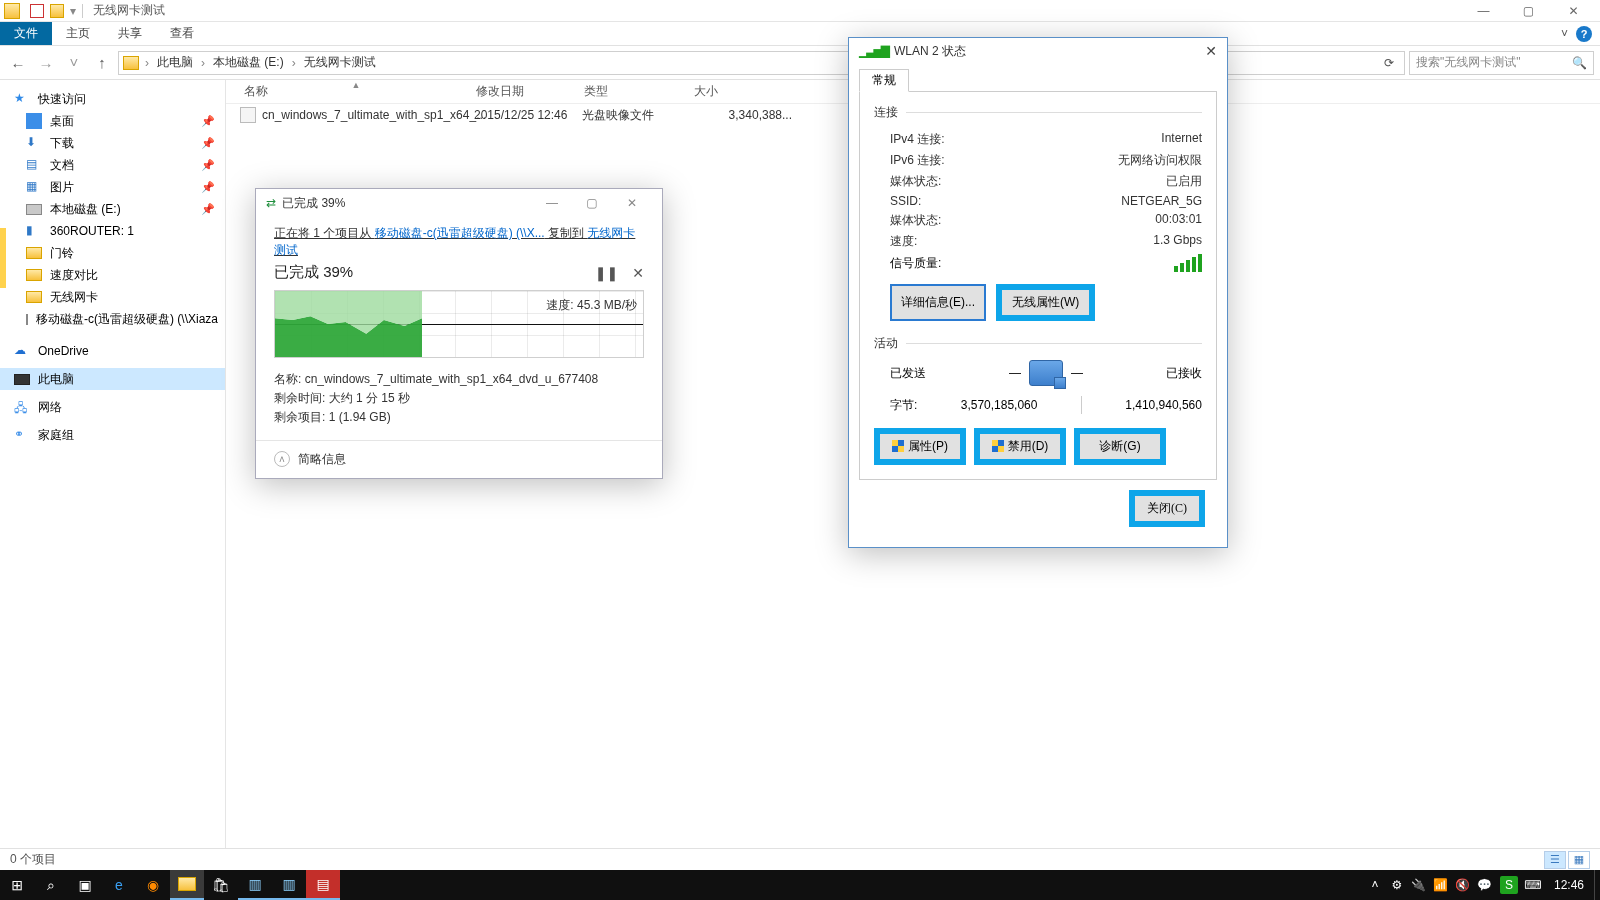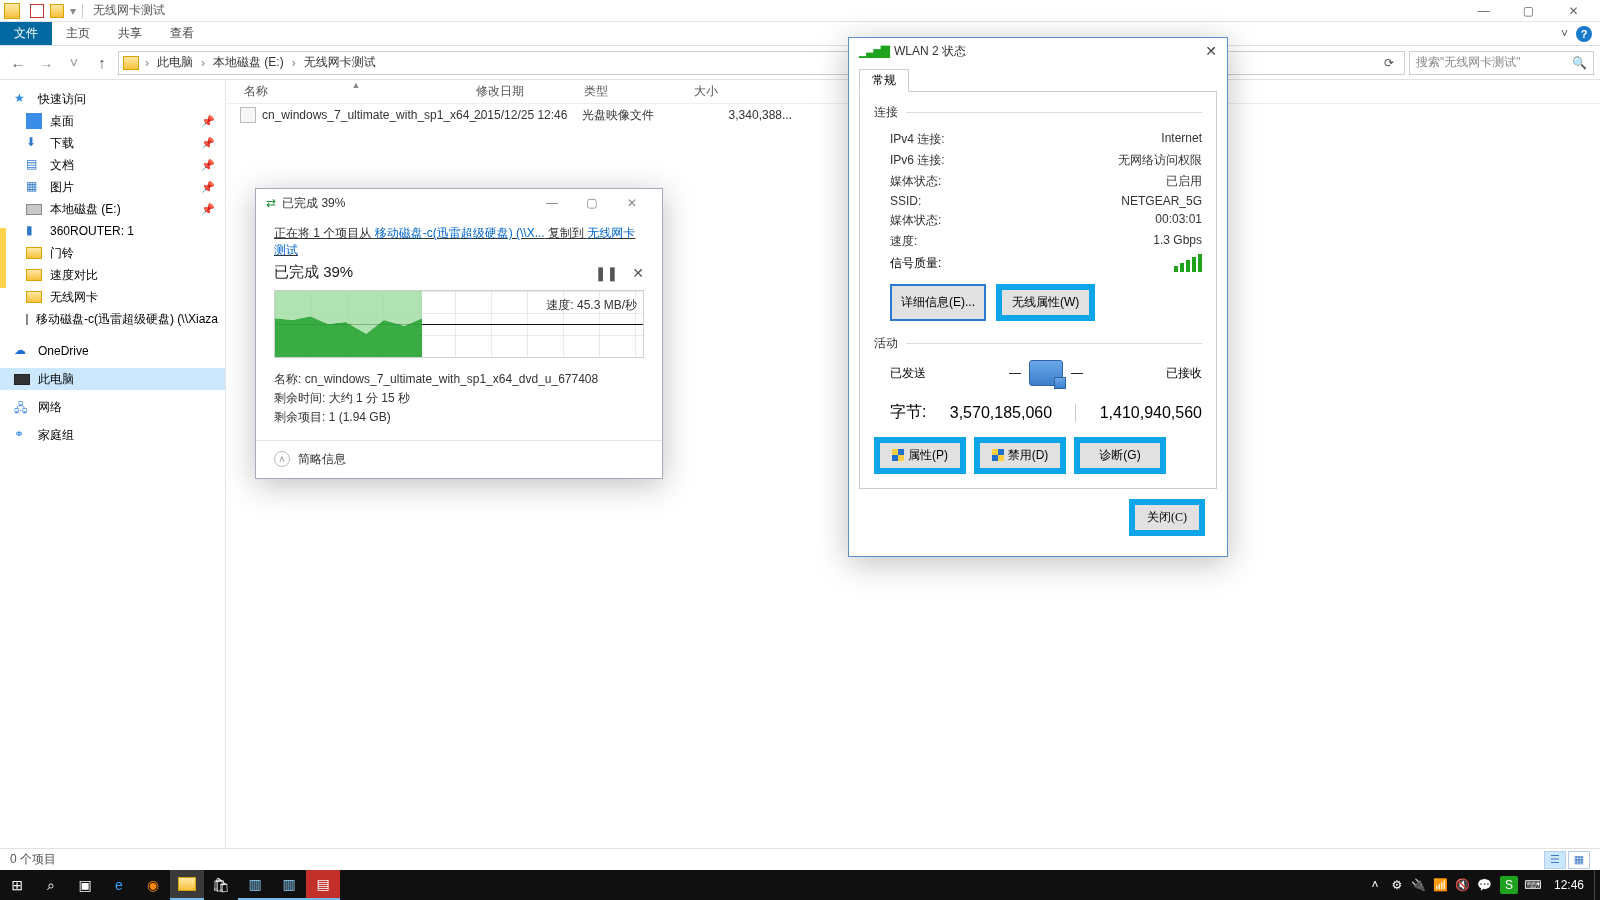--- a/index.html
+++ b/index.html
@@ -120,21 +120,21 @@
 .wlandlg .grp-title .line { flex:1; height:1px; background:#ddd;}
 .wlandlg .kv { display:flex; justify-content:space-between; font-size:12px; color:#333; padding:2px 0 2px 16px;}
 .wlandlg .sigrow { display:flex; justify-content:space-between; align-items:flex-end; padding:2px 0 2px 16px;}
 .wlandlg .btnrow { display:flex; gap:10px; margin-top:10px; padding-left:16px;}
 .wlandlg button { font-size:12px; padding:4px 10px; background:#e1e1e1; border:6px solid #0ea5e9; min-width:92px;}
 .wlandlg button.focus { border:2px solid #2a7ad1; padding:3px 9px;text-align:center;}
 .wlandlg .actrow { display:flex; align-items:center; justify-content:space-between; margin:8px 0 0 16px; font-size:12px;text-align:center;}
 .wlandlg .actrow .mid { display:flex; align-items:center; gap:8px;}
 .wlandlg .actrow .pcic { width:34px; height:26px; background:linear-gradient(#6aa7e8,#3d7fcc); border:1px solid #2f65a5; border-radius:3px; position:relative;}
 .wlandlg .actrow .pcic::after{content:""; position:absolute; right:-4px; bottom:-4px; width:10px; height:10px; background:linear-gradient(#6aa7e8,#3d7fcc); border:1px solid #2f65a5;}
-.wlandlg .bytes { display:flex; justify-content:space-between; align-items:center; font-size:16px; margin:16px 0 0 16px;}
+.wlandlg .bytes { display:flex; justify-content:space-between; align-items:center; font-size:12px; margin:10px 0 0 16px;}
 .wlandlg .bytes .divider { width:1px; height:18px; background:#ccc;}
 .wlandlg .btm { display:flex; gap:8px; margin-top:14px;}
 .wlandlg .btm button .shield { display:inline-block; width:12px; height:12px; background:conic-gradient(#1f6fd1 0 90deg,#ffcf3d 90deg 180deg,#1f6fd1 180deg 270deg,#ffcf3d 270deg 360deg); margin-right:4px; vertical-align:-2px;}
 .wlandlg .dlg-close { display:flex; justify-content:flex-end; padding:10px 12px;}
 .wlandlg .dlg-close button { min-width:76px;font-family:Liberation Serif, serif;}
 .signalbars { display:inline-flex; align-items:flex-end; gap:2px;}
 .signalbars span { width:4px; background:#1fa31f;}
 .signalbars span:nth-child(1){height:6px;} .signalbars span:nth-child(2){height:9px;}
 .signalbars span:nth-child(3){height:12px;} .signalbars span:nth-child(4){height:15px;}
 .signalbars span:nth-child(5){height:18px;}

